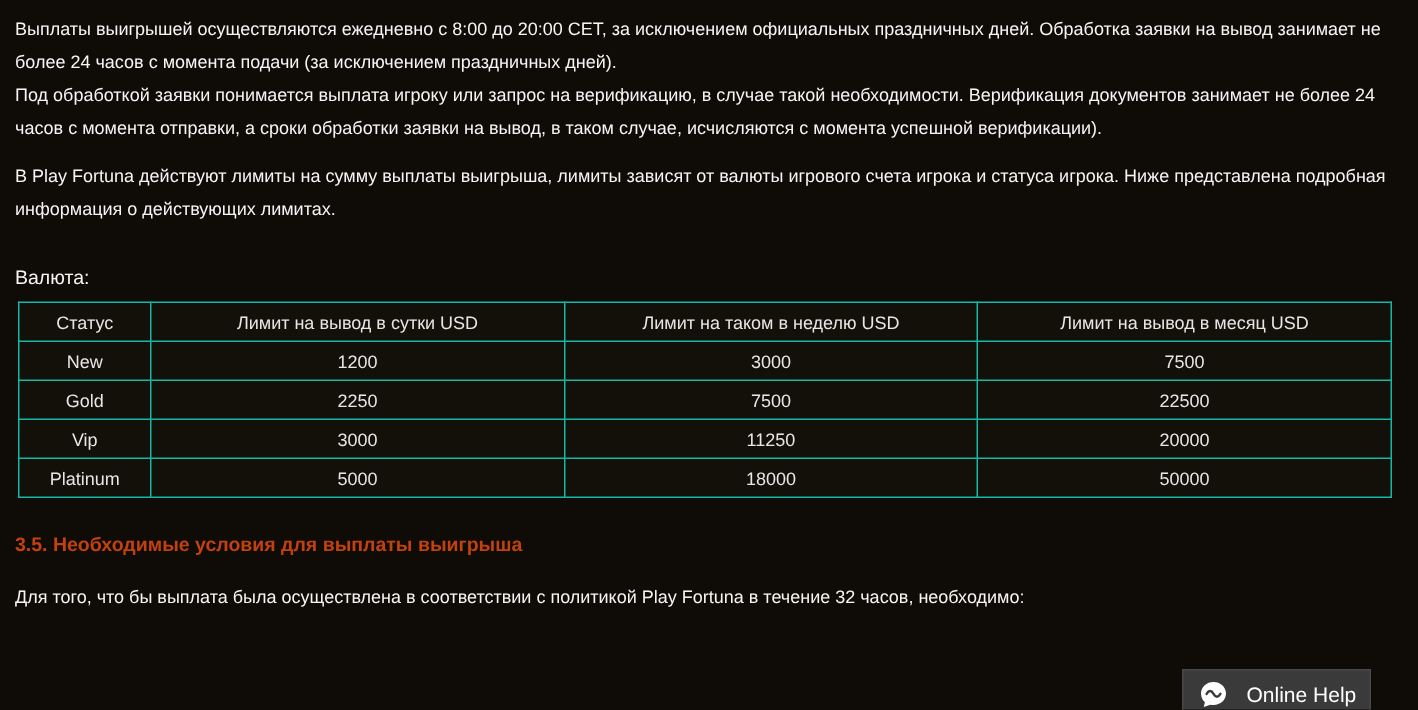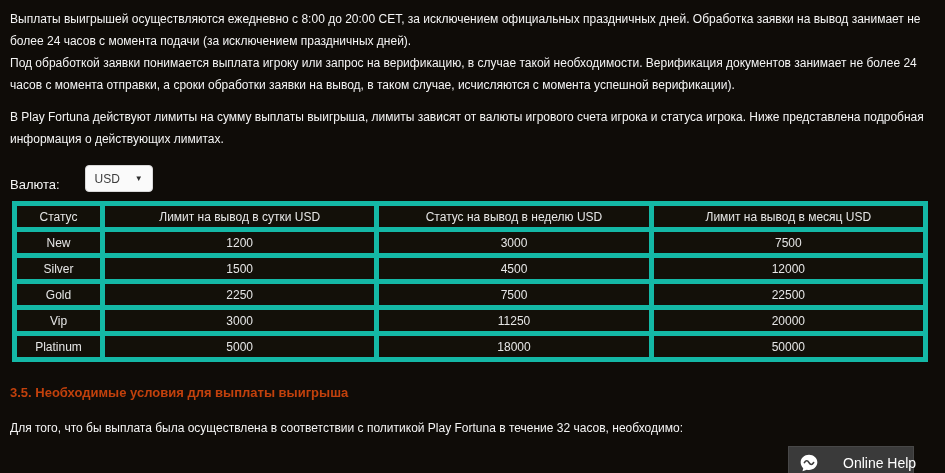--- a/index.html
+++ b/index.html
@@ -45,21 +45,21 @@
   .currency-select .arrow { font-size: 8px; color: #2e2e2e; }
 
   table.limits {
     margin-top: 9px;
     margin-left: 2px;
     width: 916px;
     border-collapse: collapse;
     table-layout: fixed;
   }
   table.limits th, table.limits td {
-    border: 5px solid #14b8a6;
+    border: 1px solid #14b8a6;
     background: #131009;
     height: 26px;
     text-align: center;
     vertical-align: middle;
     font-size: 12px;
     font-weight: normal;
     color: #e6e6e6;
     padding: 0 4px;
   }
   table.limits col.status-col { width: 88px; }
@@ -81,72 +81,62 @@
     background: #3a3a3a;
     border: 1px solid #484848;
     display: flex;
     align-items: center;
     padding: 0 10px;
     cursor: pointer;
     z-index: 10;
   }
   .chat-button .chat-icon { width: 20px; height: 20px; flex: 0 0 auto; }
   .chat-button .chat-label {
-    margin-left: 24px;
+    margin-left: 12px;
     font-size: 14px;
     color: #ffffff;
     white-space: nowrap;
   }
 </style>
 </head>
 <body>
 
 <div class="content">
 
   <p class="body-text p1">Выплаты выигрышей осуществляются ежедневно с 8:00 до 20:00 CET, за исключением официальных праздничных дней. Обработка заявки на вывод занимает не более 24 часов с момента подачи (за исключением праздничных дней).</p>
 
   <p class="body-text p2">Под обработкой заявки понимается выплата игроку или запрос на верификацию, в случае такой необходимости. Верификация документов занимает не более 24 часов с момента отправки, а сроки обработки заявки на вывод, в таком случае, исчисляются с момента успешной верификации).</p>
 
   <p class="body-text p3">В Play Fortuna действуют лимиты на сумму выплаты выигрыша, лимиты зависят от валюты игрового счета игрока и статуса игрока. Ниже представлена подробная информация о действующих лимитах.</p>
 
   <div class="currency-row">
     <span class="currency-label">Валюта:</span>
-    <div class="currency-select">
-      <span class="value">USD</span>
-      <span class="arrow">▼</span>
-    </div>
   </div>
 
   <table class="limits">
     <colgroup>
       <col class="status-col">
         <col>
         <col>
         <col>
     </colgroup>
     <thead>
       <tr>
         <th>Статус</th>
         <th>Лимит на вывод в сутки USD</th>
-        <th>Статус на вывод в неделю USD</th>
+        <th>Лимит на таком в неделю USD</th>
         <th>Лимит на вывод в месяц USD</th>
       </tr>
     </thead>
     <tbody>
       <tr>
         <td>New</td>
         <td>1200</td>
         <td>3000</td>
         <td>7500</td>
-      </tr>
-      <tr>
-        <td>Silver</td>
-        <td>1500</td>
-        <td>4500</td>
-        <td>12000</td>
       </tr>
       <tr>
         <td>Gold</td>
         <td>2250</td>
         <td>7500</td>
         <td>22500</td>
       </tr>
       <tr>
         <td>Vip</td>
         <td>3000</td>

